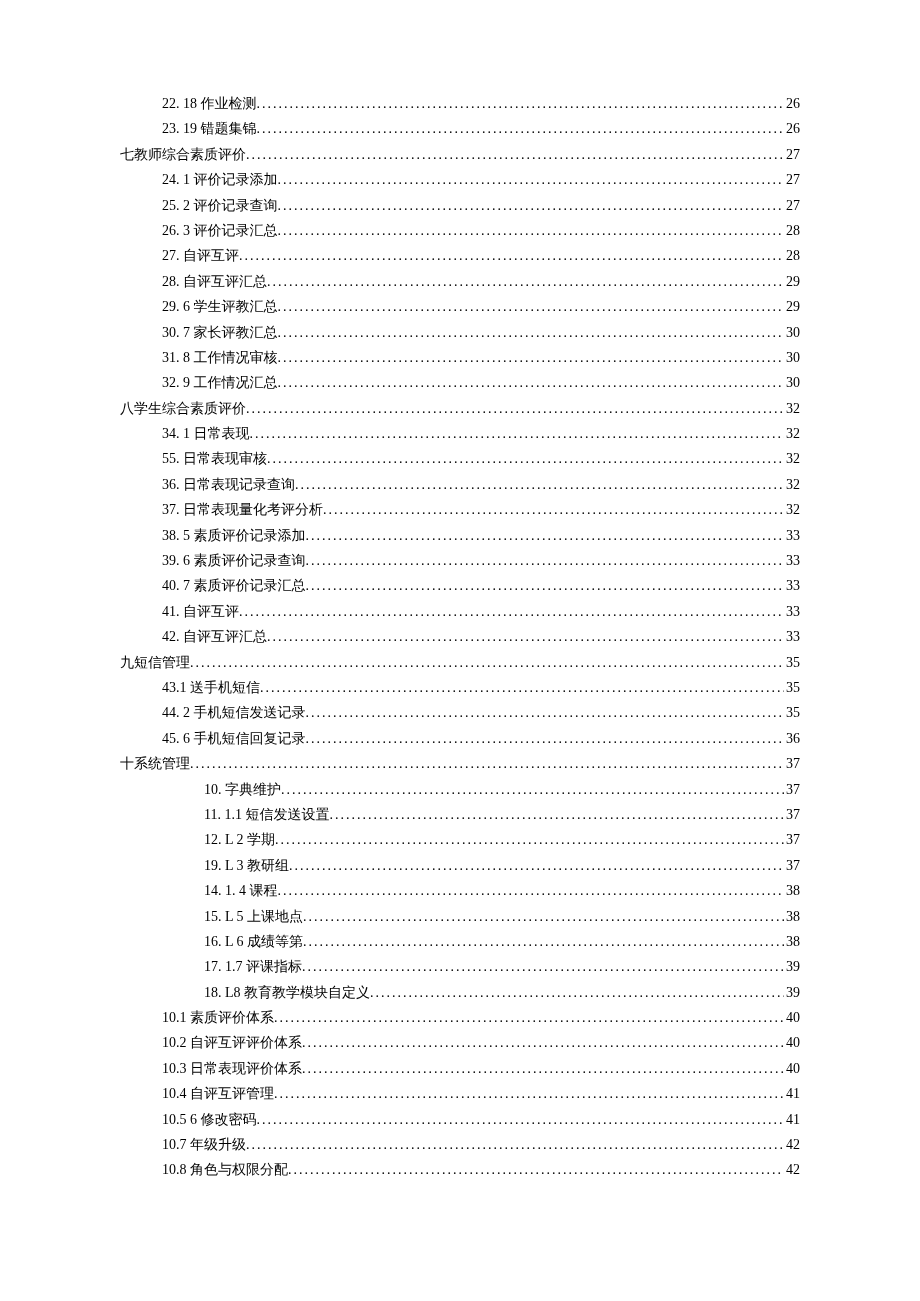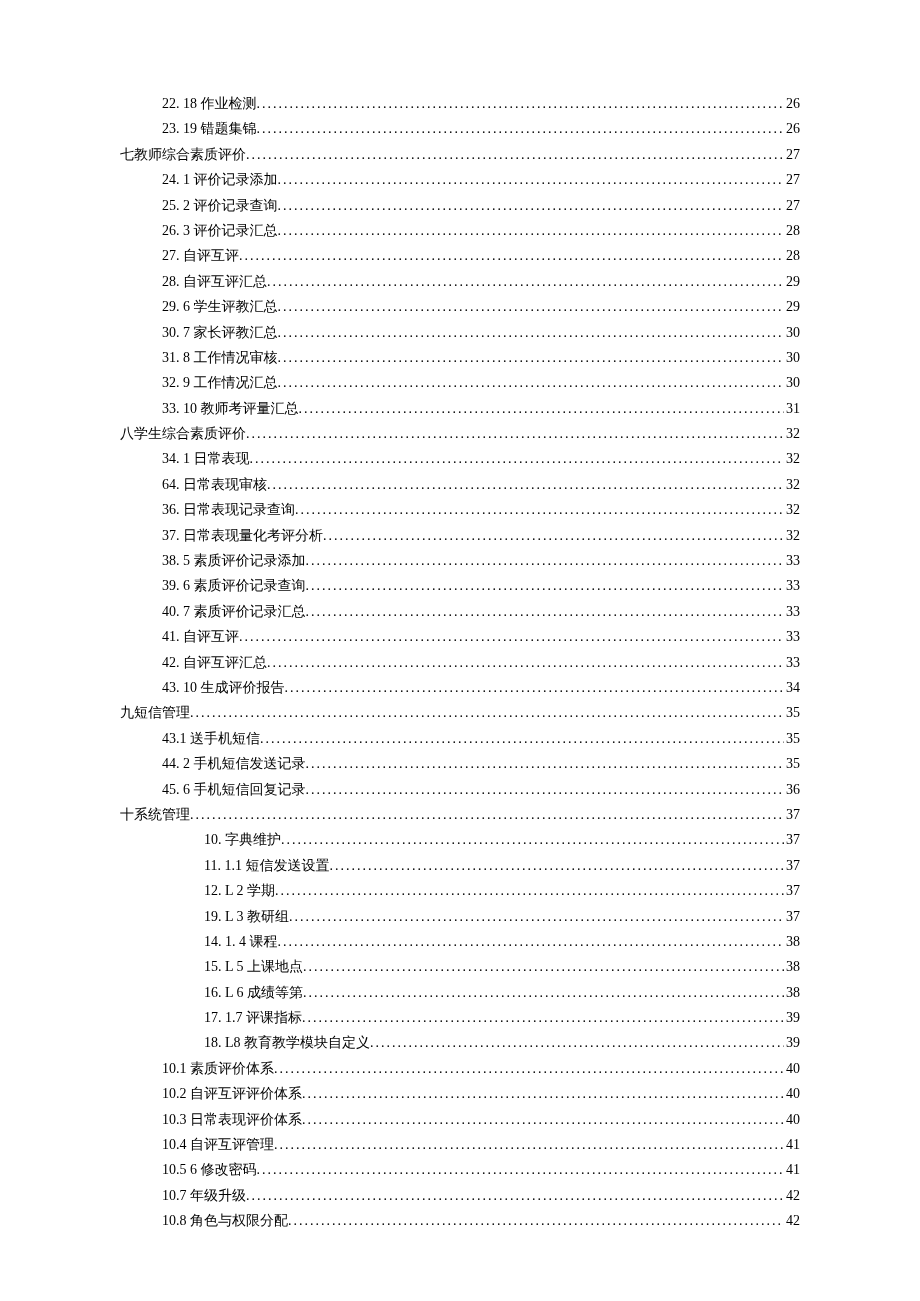--- a/index.html
+++ b/index.html
@@ -90,37 +90,32 @@
     <div class="toc-row lvl2">
       <span class="toc-text">31. 8 工作情况审核</span>
       <span class="toc-dots"></span>
       <span class="toc-page">30</span>
     </div>
     <div class="toc-row lvl2">
       <span class="toc-text">32. 9 工作情况汇总</span>
       <span class="toc-dots"></span>
       <span class="toc-page">30</span>
     </div>
-    <div class="toc-row lvl2">
-      <span class="toc-text">33. 10 教师考评量汇总</span>
-      <span class="toc-dots"></span>
-      <span class="toc-page">31</span>
-    </div>
     <div class="toc-row lvl1">
       <span class="toc-text">八学生综合素质评价</span>
       <span class="toc-dots"></span>
       <span class="toc-page">32</span>
     </div>
     <div class="toc-row lvl2">
       <span class="toc-text">34. 1 日常表现</span>
       <span class="toc-dots"></span>
       <span class="toc-page">32</span>
     </div>
     <div class="toc-row lvl2">
-      <span class="toc-text">64.    日常表现审核</span>
+      <span class="toc-text">55.    日常表现审核</span>
       <span class="toc-dots"></span>
       <span class="toc-page">32</span>
     </div>
     <div class="toc-row lvl2">
       <span class="toc-text">36.    日常表现记录查询</span>
       <span class="toc-dots"></span>
       <span class="toc-page">32</span>
     </div>
     <div class="toc-row lvl2">
       <span class="toc-text">37.    日常表现量化考评分析</span>
@@ -144,25 +139,20 @@
     </div>
     <div class="toc-row lvl2">
       <span class="toc-text">41.    自评互评</span>
       <span class="toc-dots"></span>
       <span class="toc-page">33</span>
     </div>
     <div class="toc-row lvl2">
       <span class="toc-text">42.    自评互评汇总</span>
       <span class="toc-dots"></span>
       <span class="toc-page">33</span>
-    </div>
-    <div class="toc-row lvl2">
-      <span class="toc-text">43. 10 生成评价报告</span>
-      <span class="toc-dots"></span>
-      <span class="toc-page">34</span>
     </div>
     <div class="toc-row lvl1">
       <span class="toc-text">九短信管理</span>
       <span class="toc-dots"></span>
       <span class="toc-page">35</span>
     </div>
     <div class="toc-row lvl2">
       <span class="toc-text">43.1      送手机短信</span>
       <span class="toc-dots"></span>
       <span class="toc-page">35</span>

